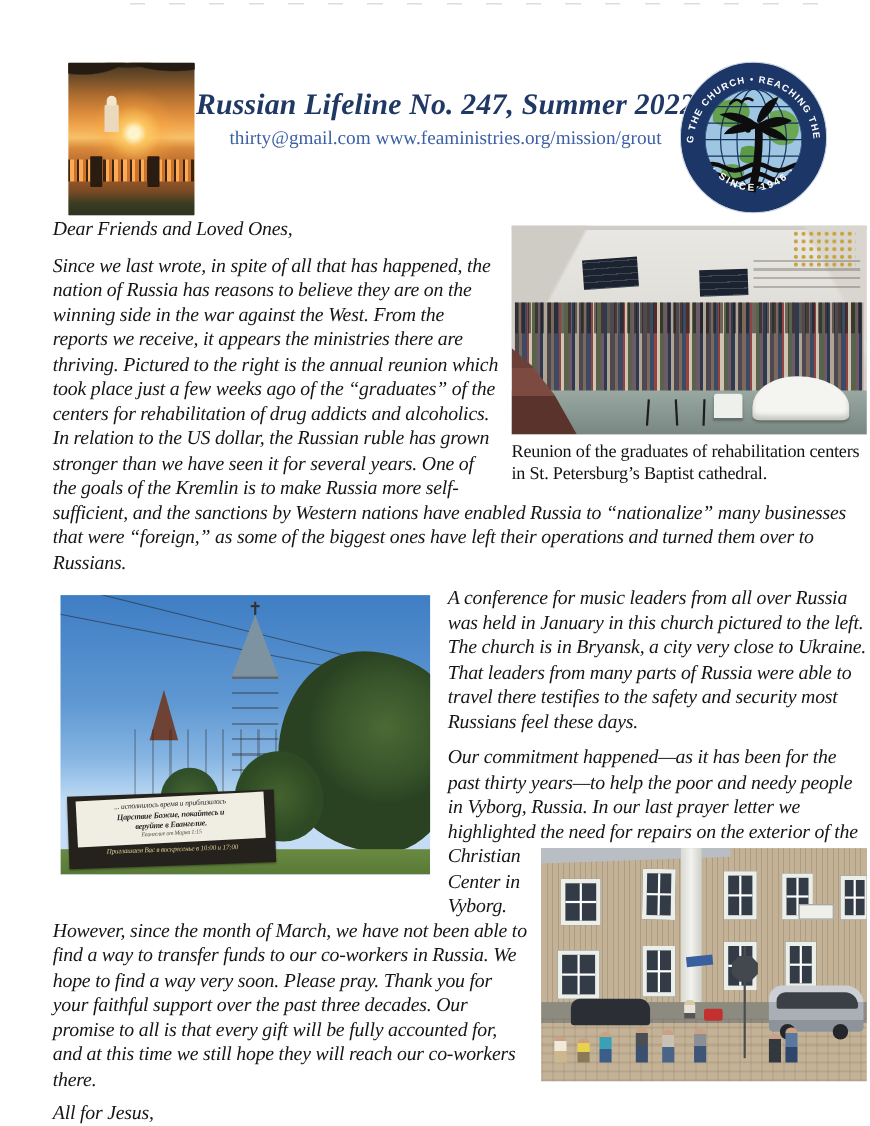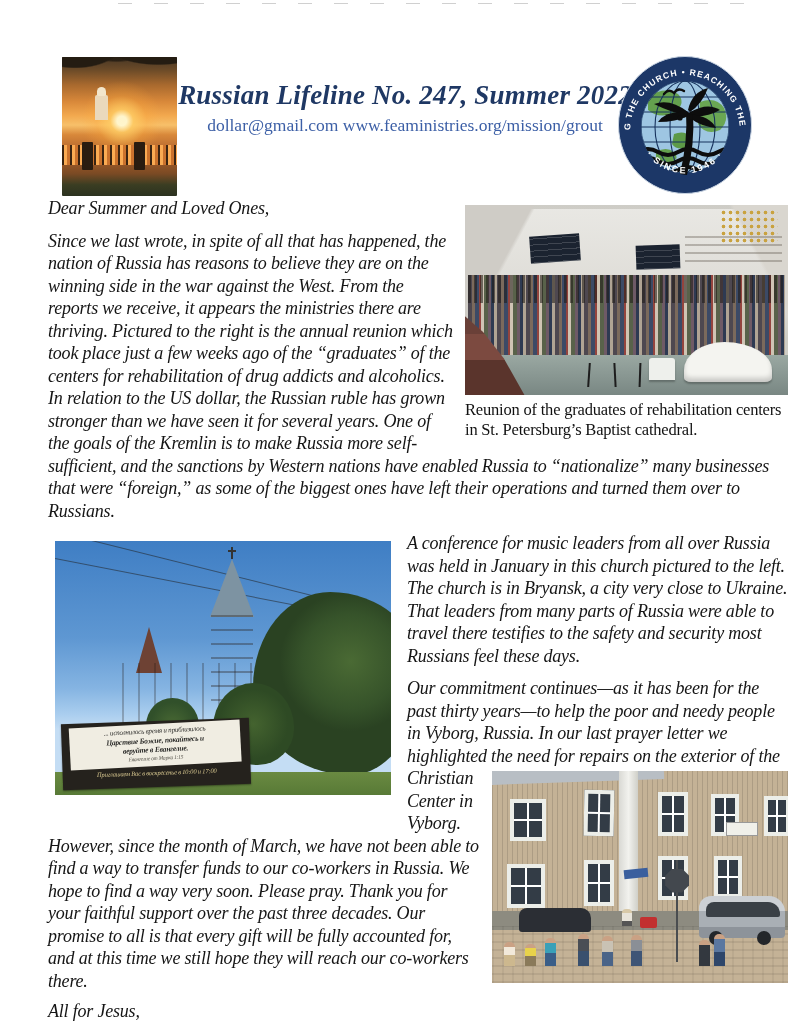--- a/index.html
+++ b/index.html
@@ -167,21 +167,21 @@
 
   <div class="sunset">
     <div class="tower"></div>
     <div class="fence"></div>
     <div class="post1"></div>
     <div class="post2"></div>
   </div>
 
   <div class="hdr-title-block">
     <div class="hdr-title">Russian Lifeline No. 247, Summer 2022</div>
-    <div class="hdr-contact">dollar@gmail.com  www.feaministries.org/mission/grout</div>
+    <div class="hdr-contact">thirty@gmail.com  www.feaministries.org/mission/grout</div>
   </div>
 
   <svg class="fea-logo" viewBox="0 0 134 138">
     <ellipse cx="67" cy="69" rx="66.5" ry="68.5" fill="#1c3767"></ellipse>
     <ellipse cx="67" cy="69" rx="66.5" ry="68.5" fill="none" stroke="#c9d4e2" stroke-width="1"></ellipse>
     <clipPath id="globeClip">
         <ellipse cx="67" cy="71" rx="44" ry="46"></ellipse>
       </clipPath>
     <ellipse cx="67" cy="71" rx="44" ry="46" fill="#9ec6e2"></ellipse>
     <g clip-path="url(#globeClip)">
@@ -239,21 +239,21 @@
         <div class="mic m1"></div>
         <div class="mic m2"></div>
         <div class="mic m3"></div>
         <div class="pulpit"></div>
         <div class="piano"></div>
         <div class="pews"></div>
       </div>
       <figcaption>Reunion of the graduates of rehabilitation centers in St. Petersburg’s Baptist cathedral.</figcaption>
     </figure>
 
-    <p class="salutation">Dear Summer and Loved Ones,</p>
+    <p class="salutation">Dear Friends and Loved Ones,</p>
     <p>Since we last wrote, in spite of all that has happened, the nation of Russia has reasons to believe they are on the winning side in the war against the West. From the reports we receive, it appears the ministries there are thriving. Pictured to the right is the annual reunion which took place just a few weeks ago of the “graduates” of the centers for rehabilitation of drug addicts and alcoholics. In relation to the US dollar, the Russian ruble has grown stronger than we have seen it for several years. One of the goals of the Kremlin is to make Russia more self-sufficient, and the sanctions by Western nations have enabled Russia to “nationalize” many businesses that were “foreign,” as some of the biggest ones have left their operations and turned them over to Russians.</p>
 
     <figure class="fig-church">
       <div class="ph-church">
         <div class="wire1"></div>
         <div class="wire2"></div>
         <div class="spire"></div>
         <div class="cross"></div>
         <div class="tower"></div>
         <div class="gable-l"></div>
@@ -269,21 +269,21 @@
             <div class="l2">Царствие Божие, покайтесь и</div>
             <div class="l3">веруйте в Евангелие.</div>
             <div class="l4">Евангелие от Марка 1:15</div>
           </div>
           <div class="invite">Приглашаем Вас в воскресенье в 10:00 и 17:00</div>
         </div>
       </div>
     </figure>
 
     <p>A conference for music leaders from all over Russia was held in January in this church pictured to the left. The church is in Bryansk, a city very close to Ukraine. That leaders from many parts of Russia were able to travel there testifies to the safety and security most Russians feel these days.</p>
-    <p class="joined">Our commitment continues—as it has been for the past thirty years—to help the poor and needy people in Vyborg, Russia. In our last prayer letter we highlighted the need for repairs on the exterior of the</p>
+    <p class="joined">Our commitment happened—as it has been for the past thirty years—to help the poor and needy people in Vyborg, Russia. In our last prayer letter we highlighted the need for repairs on the exterior of the</p>
 
     <figure class="fig-building">
       <div class="ph-building">
         <div class="bldg"></div>
         <div class="roof"></div>
         <div class="pillar"></div>
         <div class="w w1"></div>
         <div class="w w2"></div>
         <div class="w w3"></div>
         <div class="w w4"></div>

